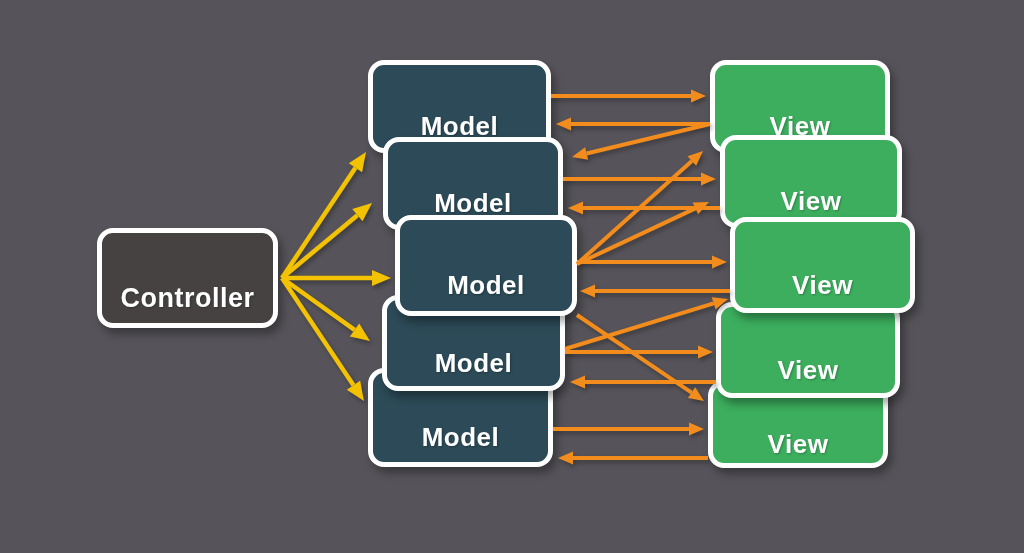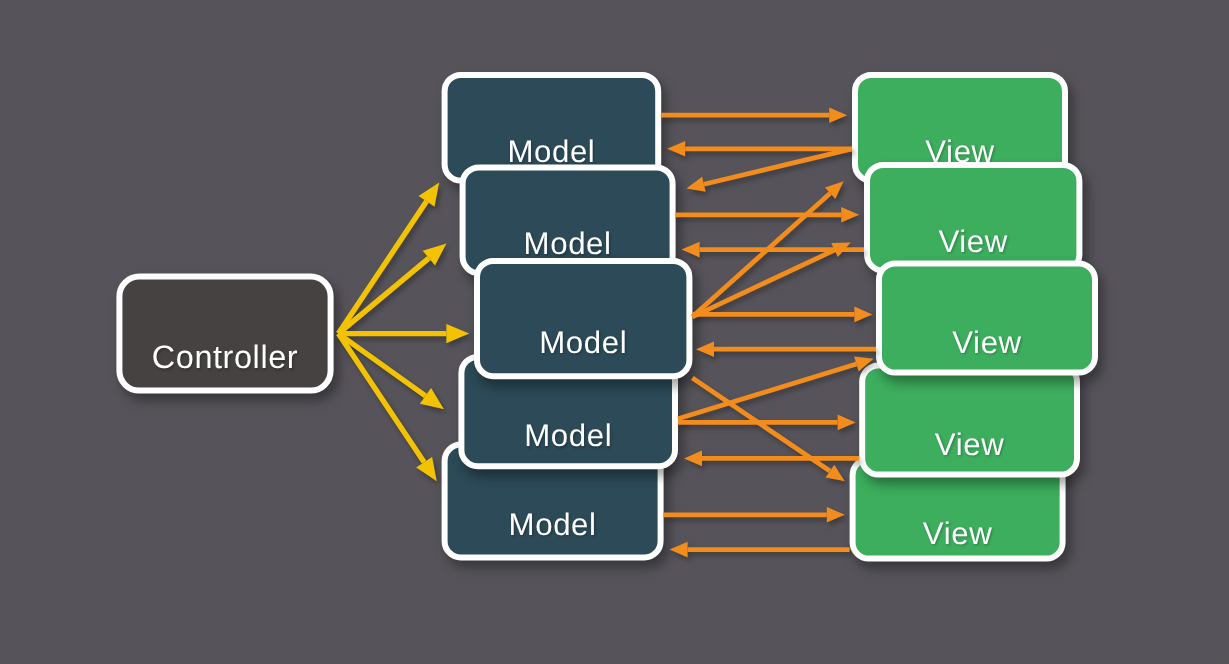--- a/index.html
+++ b/index.html
@@ -22,31 +22,31 @@
     box-sizing: border-box;
     border: 5px solid #ffffff;
     border-radius: 16px;
     display: flex;
     align-items: center;
     justify-content: center;
     box-shadow: 4px 6px 9px rgba(0,0,0,0.35);
   }
   .node .lbl {
     color: #ffffff;
-    font-weight: 400;
+    font-weight: 700;
     font-size: 26px;
     letter-spacing: 0.5px;
     text-shadow: 1px 1px 2px rgba(0,0,0,0.25);
     white-space: nowrap;
     margin-top: 40px;
   }
   #ctrl .lbl { font-size: 27px; }
 
   
-  #ctrl { left: 97px;  top: 228px; width: 181px; height: 100px; z-index: 3; border-radius: 19px; }
+  #ctrl { left: 97px;  top: 228px; width: 181px; height: 100px; z-index: 3; }
 
   #m1 { left: 368px; top: 60px;  width: 183px; height: 93px;  z-index: 1; }
   #m2 { left: 383px; top: 137px; width: 180px; height: 93px;  z-index: 2; }
   #m3 { left: 395px; top: 215px; width: 182px; height: 101px; z-index: 3; }
   #m4 { left: 382px; top: 295px; width: 183px; height: 96px;  z-index: 2; }
   #m5 { left: 368px; top: 368px; width: 185px; height: 99px;  z-index: 1; }
 
   #v1 { left: 710px; top: 60px;  width: 180px; height: 93px;  z-index: 1; }
   #v2 { left: 720px; top: 135px; width: 182px; height: 93px;  z-index: 2; }
   #v3 { left: 730px; top: 217px; width: 185px; height: 96px;  z-index: 3; }

